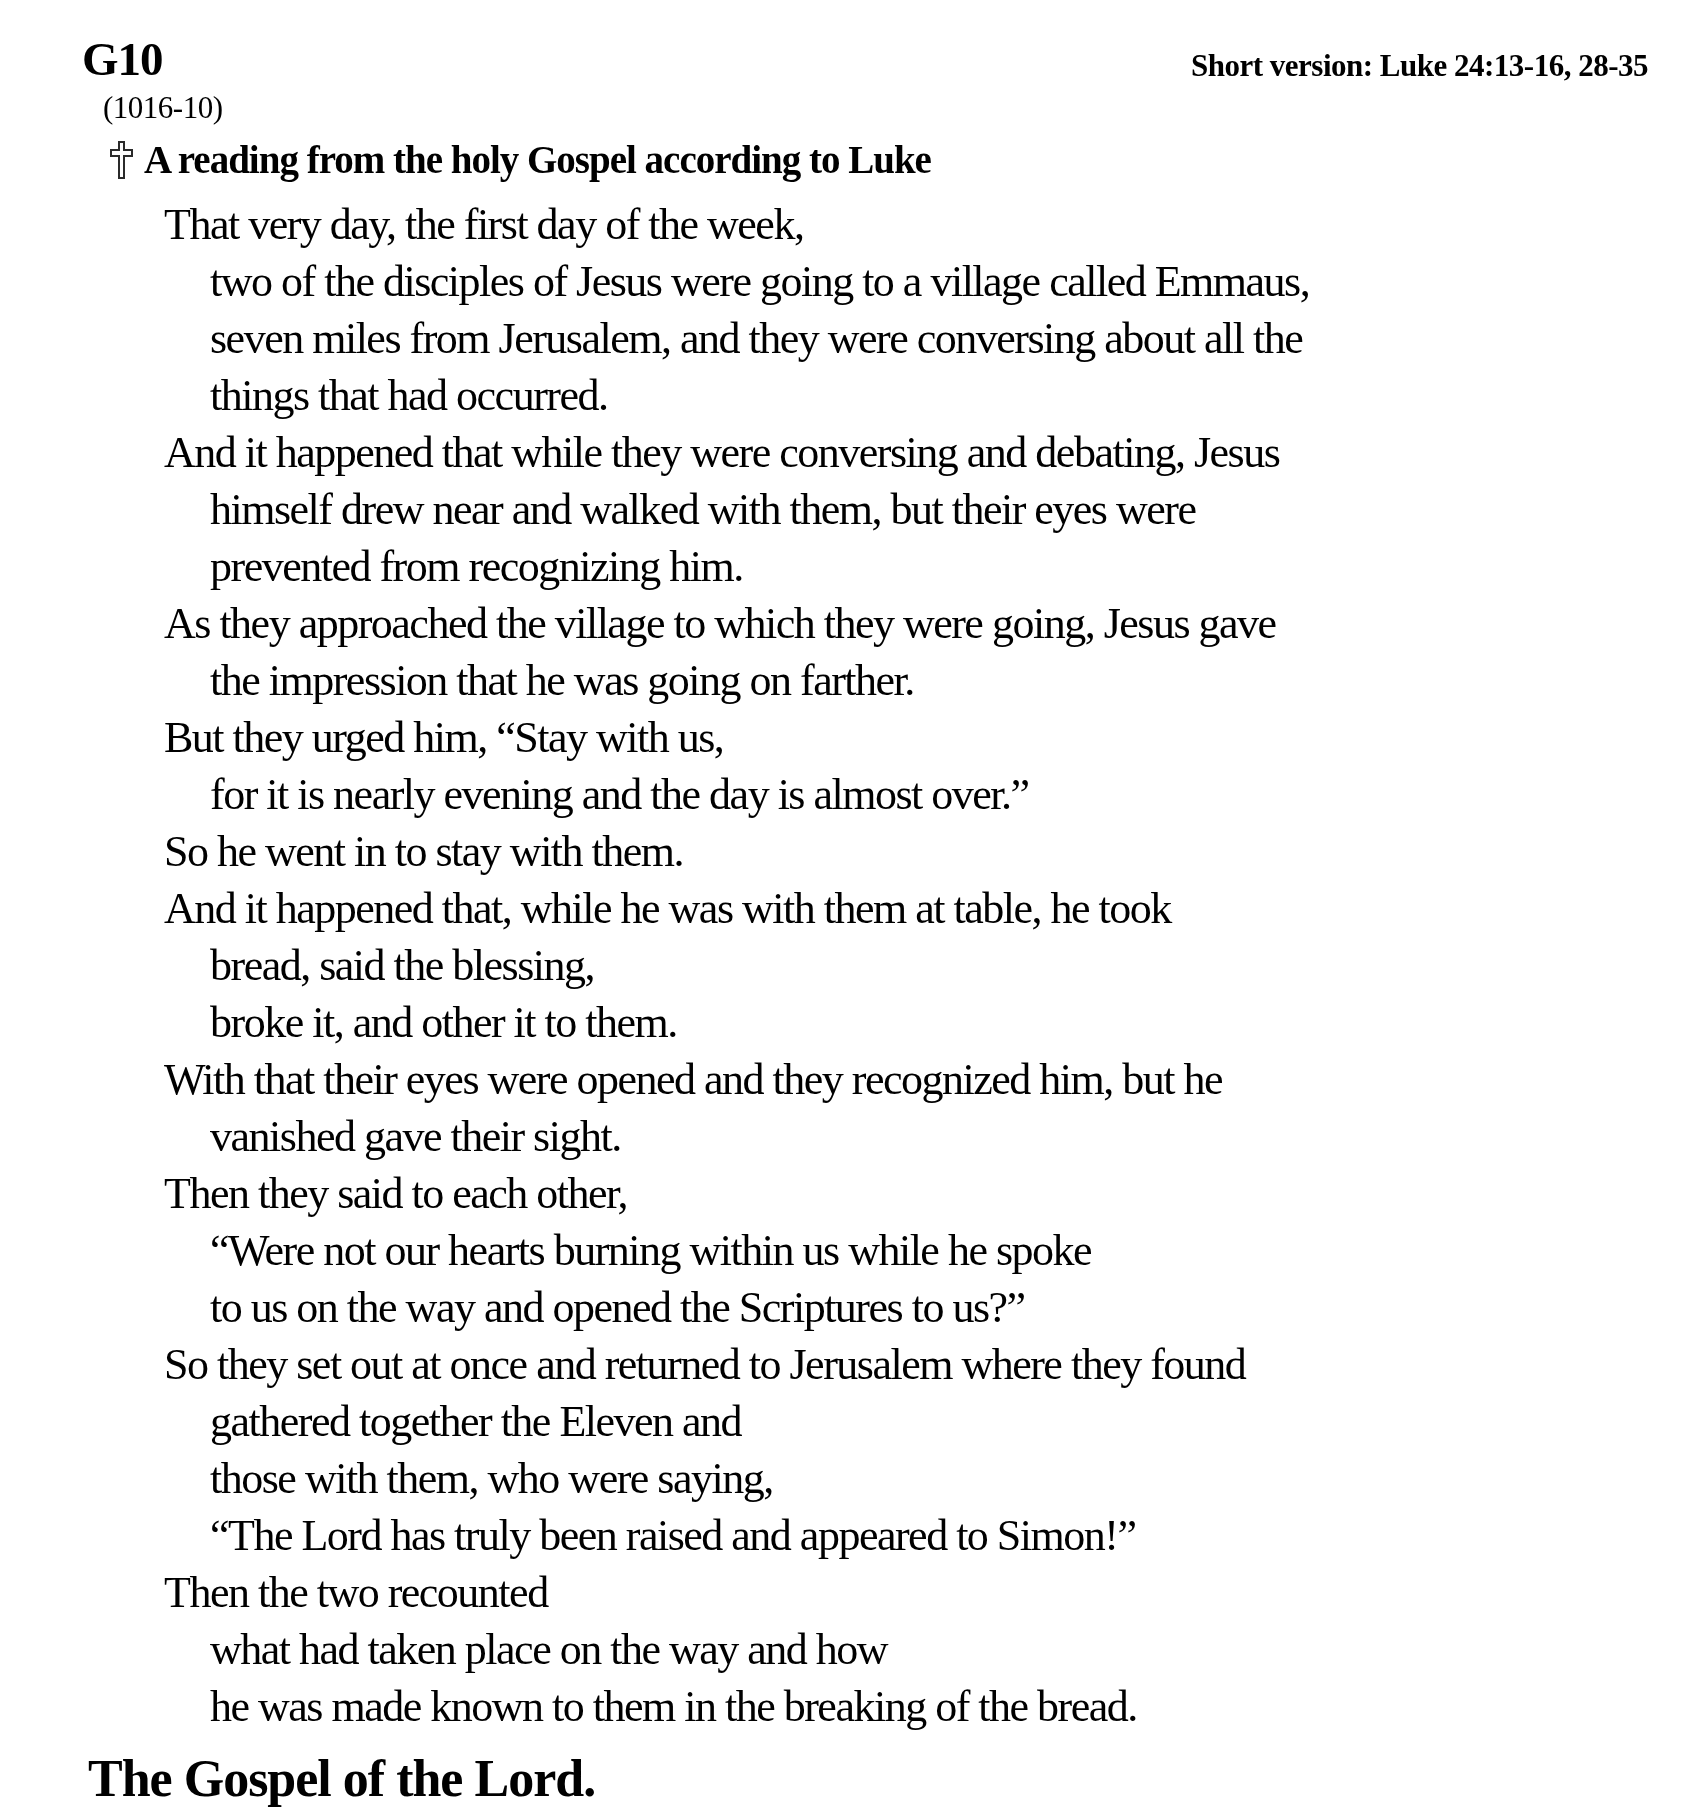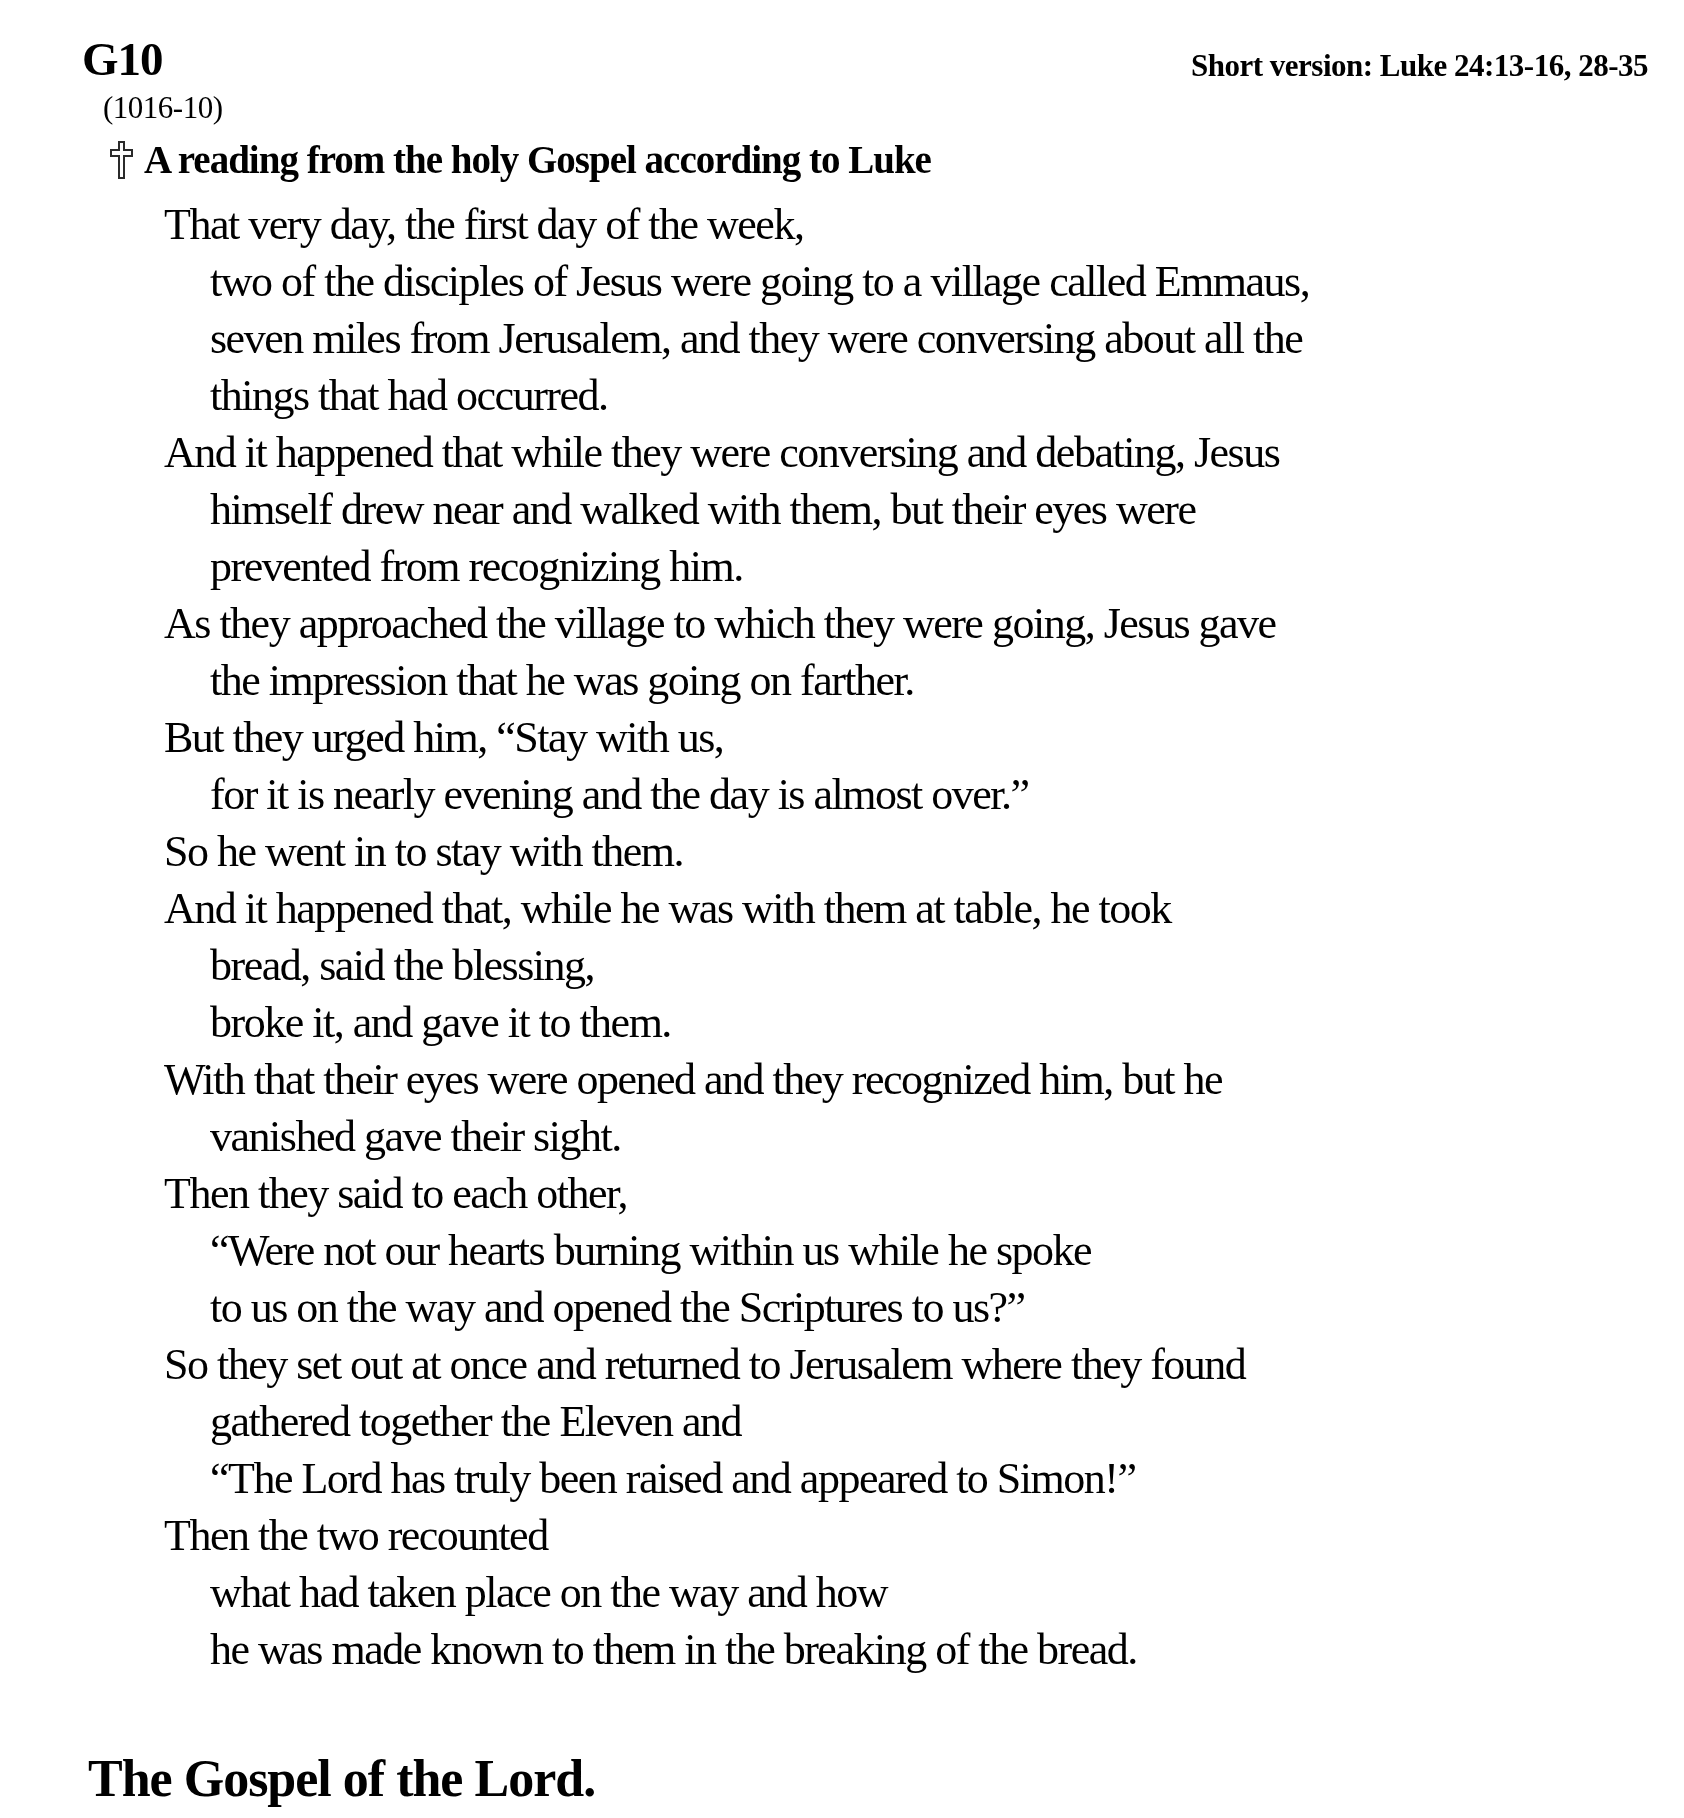--- a/index.html
+++ b/index.html
@@ -111,28 +111,29 @@
       <div class="line indent-1">And it happened that while they were conversing and debating, Jesus</div>
       <div class="line indent-2">himself drew near and walked with them, but their eyes were</div>
       <div class="line indent-2">prevented from recognizing him.</div>
       <div class="line indent-1">As they approached the village to which they were going, Jesus gave</div>
       <div class="line indent-2">the impression that he was going on farther.</div>
       <div class="line indent-1">But they urged him, “Stay with us,</div>
       <div class="line indent-2">for it is nearly evening and the day is almost over.”</div>
       <div class="line indent-1">So he went in to stay with them.</div>
       <div class="line indent-1">And it happened that, while he was with them at table, he took</div>
       <div class="line indent-2">bread, said the blessing,</div>
-      <div class="line indent-2">broke it, and gave it to them.</div>
+      <div class="line indent-2">broke it, and other it to them.</div>
       <div class="line indent-1">With that their eyes were opened and they recognized him, but he</div>
       <div class="line indent-2">vanished gave their sight.</div>
       <div class="line indent-1">Then they said to each other,</div>
       <div class="line indent-2">“Were not our hearts burning within us while he spoke</div>
       <div class="line indent-2">to us on the way and opened the Scriptures to us?”</div>
       <div class="line indent-1">So they set out at once and returned to Jerusalem where they found</div>
       <div class="line indent-2">gathered together the Eleven and</div>
+      <div class="line indent-2">those with them, who were saying,</div>
       <div class="line indent-2">“The Lord has truly been raised and appeared to Simon!”</div>
       <div class="line indent-1">Then the two recounted</div>
       <div class="line indent-2">what had taken place on the way and how</div>
       <div class="line indent-2">he was made known to them in the breaking of the bread.</div>
     </div>
 
   <div class="gospel-footer">The Gospel of the Lord.</div>
 
 </div>
 

